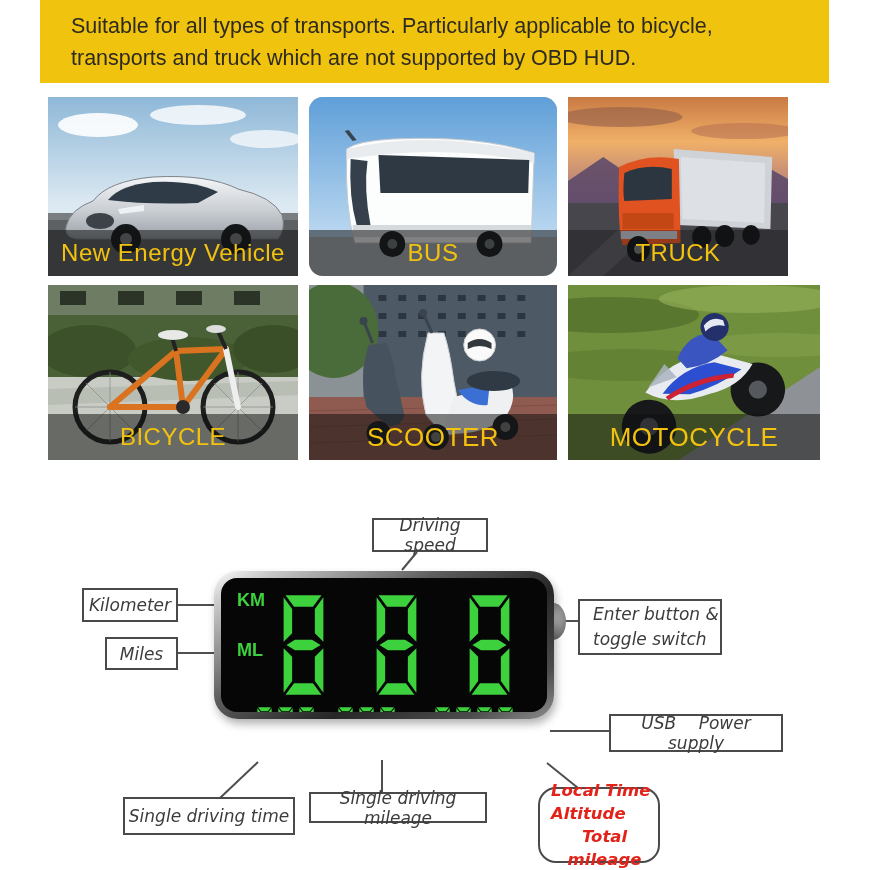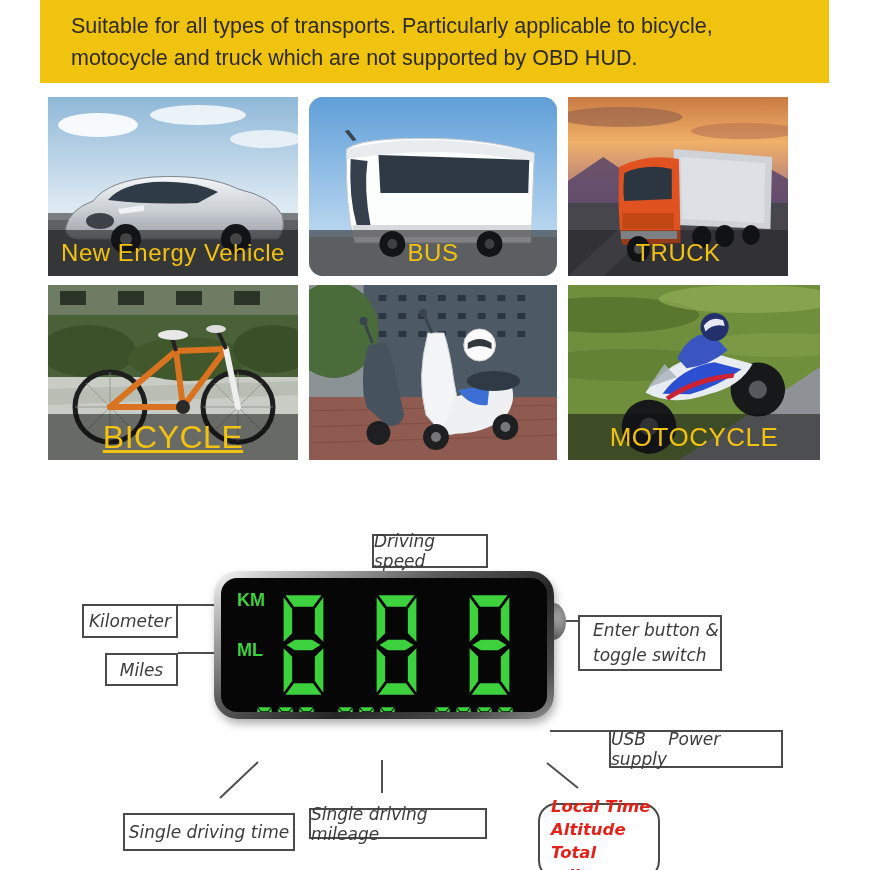--- a/index.html
+++ b/index.html
@@ -14,21 +14,21 @@
   .tile svg{position:absolute;left:0;top:0;width:100%;height:100%;}
   .tile .labelbar{position:absolute;left:0;bottom:0;width:100%;height:46px;
                   background:rgba(15,15,15,.52);display:flex;align-items:center;justify-content:center;}
   .tile .label{color:#f2c20f;font-size:24px;letter-spacing:.5px;}
   
   .lines{position:absolute;left:0;top:0;width:870px;height:870px;pointer-events:none;}
   .lines line{stroke:#4f4f4f;stroke-width:2;}
   
   .callout{position:absolute;background:#fff;border:2px solid #4a4a4a;box-sizing:border-box;
            font-family:"DejaVu Sans",sans-serif;font-style:italic;color:#3c3c3c;font-size:17px;
-           display:flex;align-items:center;justify-content:center;text-align:left;margin-top:16px;}
+           display:flex;align-items:center;justify-content:center;text-align:center;}
   .callout.multiline{flex-direction:column;align-items:flex-start;justify-content:center;
            padding-left:13px;line-height:25px;}
   .callout.red{color:#e2231a;font-weight:bold;line-height:23px;padding-left:11px;font-size:16.5px;}
   .usb-text{word-spacing:17px;}
   
   .knob{position:absolute;left:540px;top:603px;width:26px;height:37px;border-radius:50%;
         background:radial-gradient(circle at 35% 40%, #d6d6d6, #8a8a8a 55%, #4f4f4f 100%);}
   .device{position:absolute;left:214px;top:571px;width:340px;height:148px;border-radius:24px;
           background:linear-gradient(150deg,#fbfbfb 0%,#c9c9c9 10%,#5d5d5d 38%,#262626 62%,#4c4c4c 85%,#8f8f8f 100%);
           box-shadow:2px 5px 9px rgba(0,0,0,.30);box-sizing:border-box;padding:7px;}
@@ -43,21 +43,21 @@
   .small-digits{position:absolute;top:128px;display:flex;gap:2px;}
   .small-digits svg{width:19px;height:38px;}
 </style>
 </head>
 <body>
 
 <div class="page">
 
   <div class="banner">
     <div>Suitable for all types of  transports. Particularly applicable to bicycle,</div>
-    <div>motocycle and truck which are not supported by OBD HUD.</div>
+    <div>transports and truck which are not supported by OBD HUD.</div>
   </div>
 
   <div class="tile" style="left:48px;top:97px;width:250px;height:179px;">
     <svg viewBox="0 0 250 179" preserveAspectRatio="none">
       <defs>
         <linearGradient id="sky1" x1="0" y1="0" x2="0" y2="1">
           <stop offset="0" stop-color="#8fb8d8"></stop>
             <stop offset=".6" stop-color="#dce9f2"></stop>
             <stop offset="1" stop-color="#eef3f6"></stop>
         </linearGradient>
@@ -176,21 +176,21 @@
         <path d="M135 122 L178 64"></path>
       </g>
       <line x1="178" y1="64" x2="190" y2="122" stroke="#eeeeee" stroke-width="6" stroke-linecap="round"></line>
       <line x1="128" y1="66" x2="124" y2="52" stroke="#222" stroke-width="4"></line>
       <ellipse cx="125" cy="50" rx="15" ry="5" fill="#e8e8e8"></ellipse>
       <line x1="178" y1="64" x2="170" y2="46" stroke="#222" stroke-width="4"></line>
       <ellipse cx="168" cy="44" rx="10" ry="4" fill="#dddddd"></ellipse>
       <circle cx="135" cy="122" r="7" fill="#2a2a2a"></circle>
     </svg>
     <div class="labelbar">
-      <span class="label" style="font-size:32px;text-decoration:underline;">BICYCLE</span>
+      <span class="label" style="font-size:24px;">BICYCLE</span>
     </div>
   </div>
 
   <div class="tile" style="left:309px;top:285px;width:248px;height:175px;">
     <svg viewBox="0 0 250 175" preserveAspectRatio="none">
       <rect width="250" height="175" fill="#8a9296"></rect>
       <rect x="55" width="195" height="112" fill="#4d5a66"></rect>
       <g fill="#2c3640">
         <rect x="70" y="10" width="8" height="6"></rect>
           <rect x="90" y="10" width="8" height="6"></rect>
@@ -234,20 +234,23 @@
       <ellipse cx="186" cy="96" rx="27" ry="10" fill="#2f3a44"></ellipse>
       <circle cx="172" cy="60" r="16" fill="#fafafa" stroke="#cfcfcf"></circle>
       <path d="M160 58 Q172 50 184 58 L184 64 Q172 58 160 64 Z" fill="#33383d"></path>
       <line x1="124" y1="48" x2="116" y2="30" stroke="#3a444e" stroke-width="3"></line>
         <circle cx="115" cy="28" r="4" fill="#3a444e"></circle>
       <circle cx="128" cy="152" r="13" fill="#1d1f21"></circle>
         <circle cx="128" cy="152" r="5" fill="#777"></circle>
       <circle cx="198" cy="142" r="13" fill="#1d1f21"></circle>
         <circle cx="198" cy="142" r="5" fill="#777"></circle>
     </svg>
+    <div class="labelbar">
+      <span class="label" style="font-size:26px;">SCOOTER</span>
+    </div>
   </div>
 
   <div class="tile" style="left:568px;top:285px;width:252px;height:175px;">
     <svg viewBox="0 0 250 175" preserveAspectRatio="none">
       <rect width="250" height="175" fill="#6f8f3c"></rect>
       <ellipse cx="40" cy="30" rx="90" ry="18" fill="#55702c" opacity=".8"></ellipse>
       <ellipse cx="180" cy="14" rx="90" ry="14" fill="#90ad55" opacity=".7"></ellipse>
       <ellipse cx="60" cy="80" rx="100" ry="16" fill="#5d7a2e" opacity=".6"></ellipse>
       <ellipse cx="210" cy="60" rx="80" ry="12" fill="#86a14c" opacity=".6"></ellipse>
       <path d="M110 175 L250 82 L250 175 Z" fill="#8e9296"></path>

